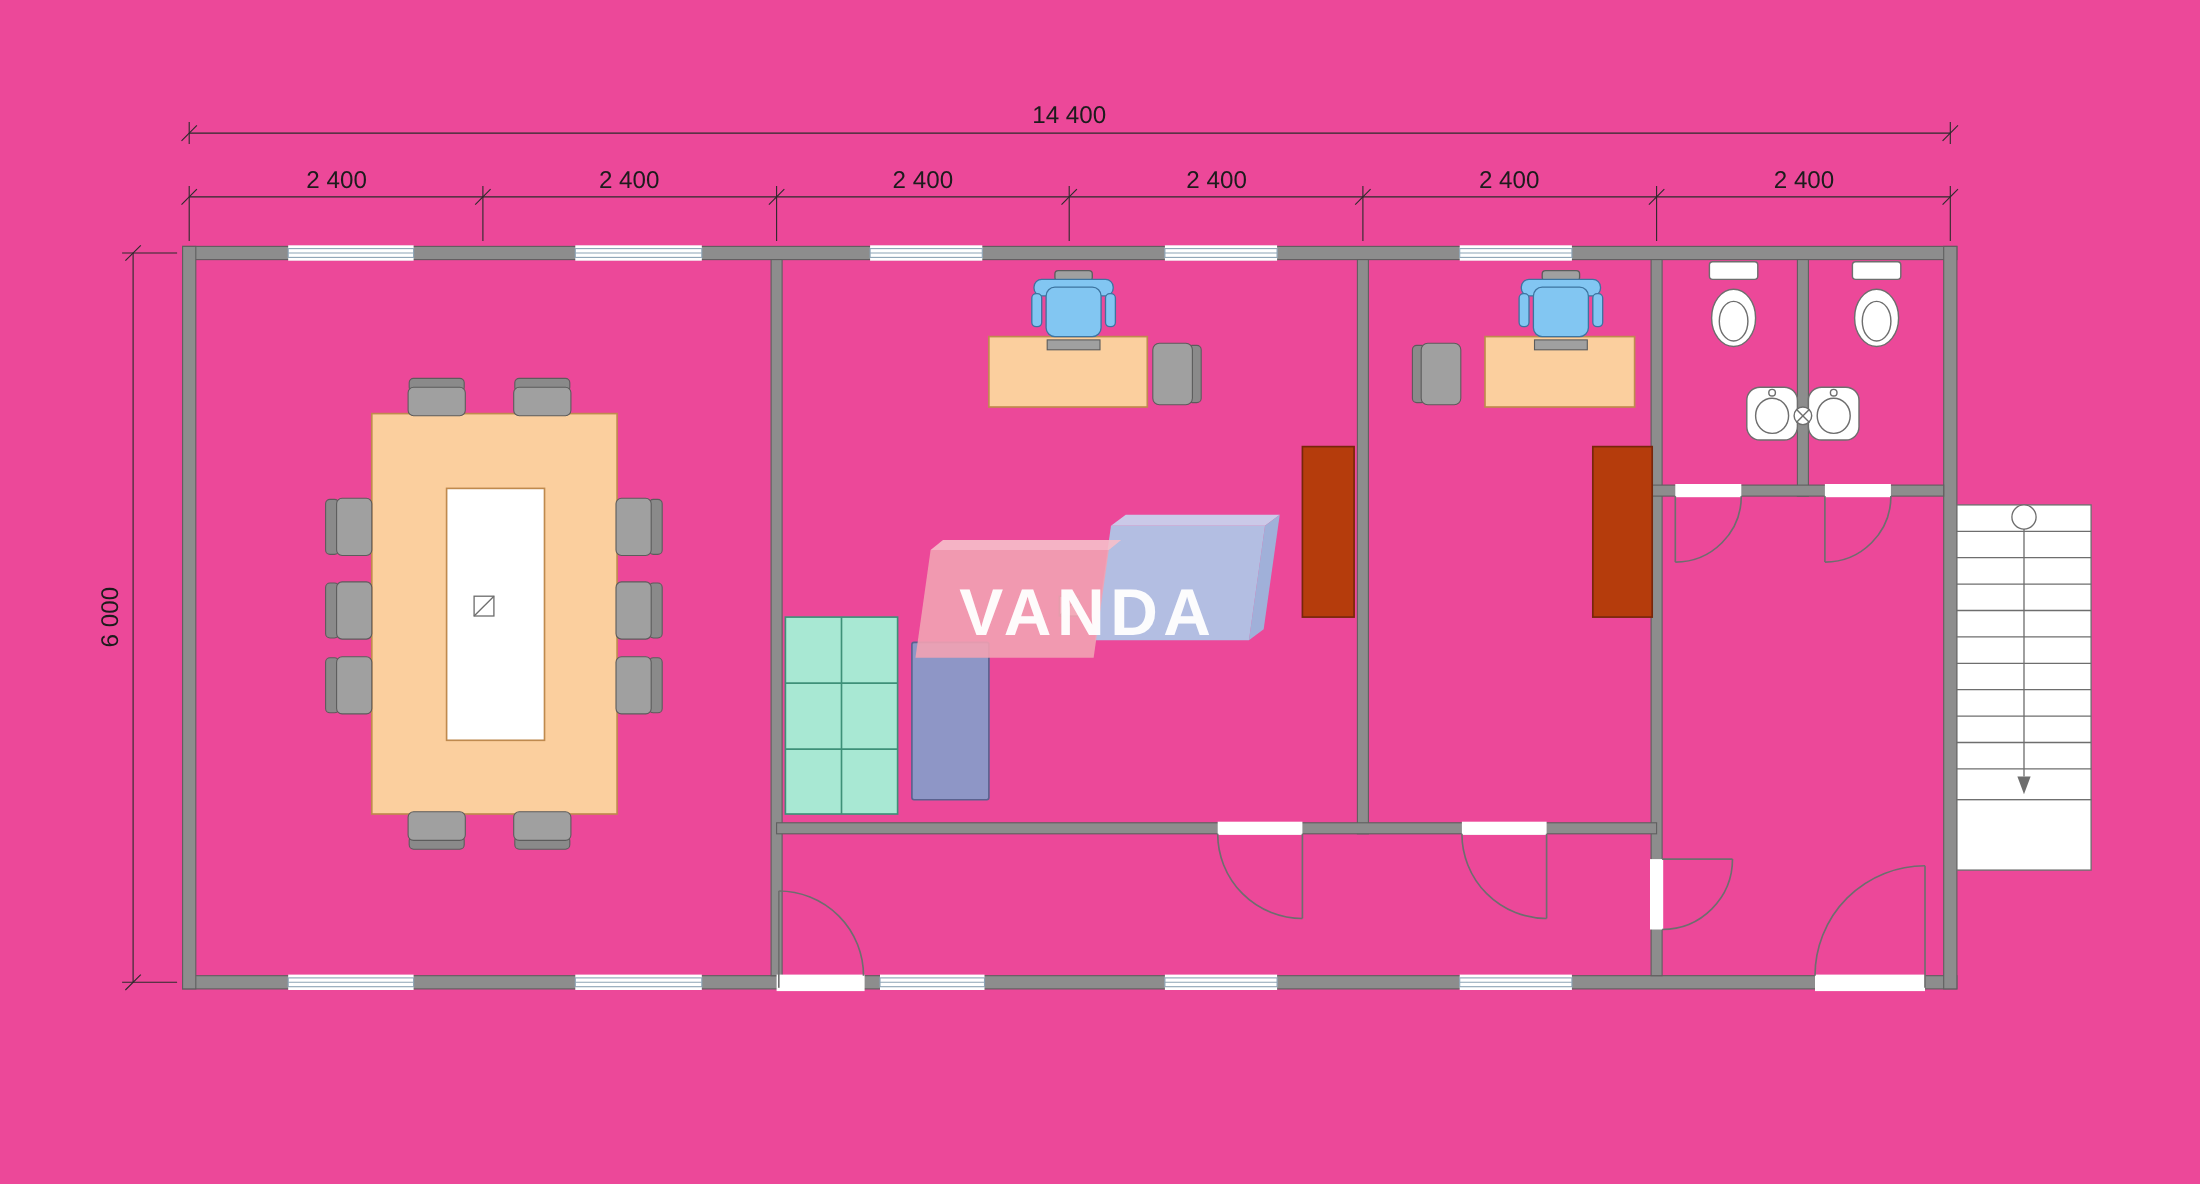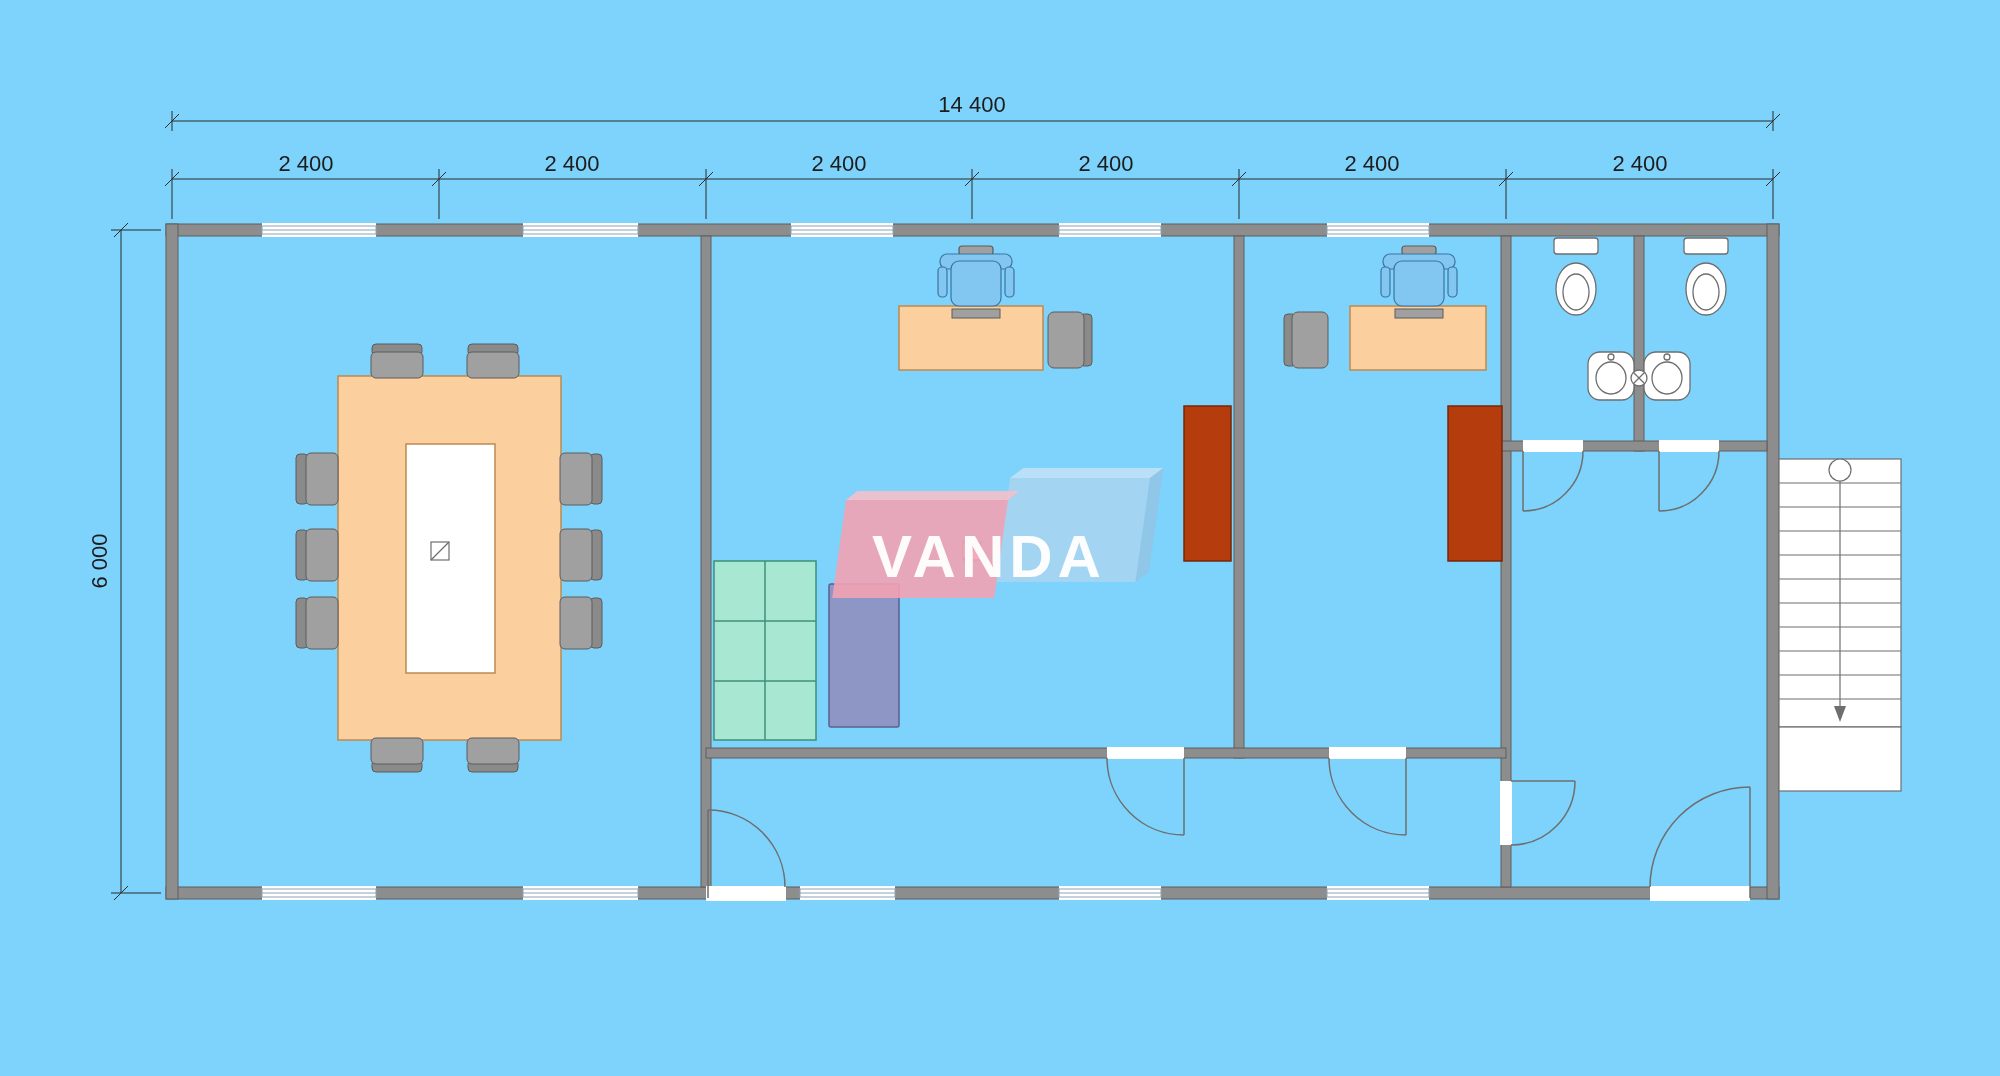--- a/index.html
+++ b/index.html
@@ -1,16 +1,16 @@
 <!DOCTYPE html>
 <html><head>
 <meta charset="utf-8">
 <style>
   html,body{margin:0;padding:0;background:#ffffff;}
-  .stage{position:relative;width:2000px;height:1076px;background:#7dd3fc;overflow:hidden;
+  .stage{position:relative;width:2000px;height:1076px;background:#ec4899;overflow:hidden;
          font-family:"Liberation Sans",sans-serif;}
   svg{display:block;}
   .dim-text{font:400 22px "Liberation Sans",sans-serif;fill:#1c1c1c;stroke:none;}
   .wm-text{font:800 60px "Liberation Sans",sans-serif;fill:#ffffff;letter-spacing:5px;
            opacity:.96;stroke:none;}
 </style>
 </head>
 <body>
 
 <div class="stage">

